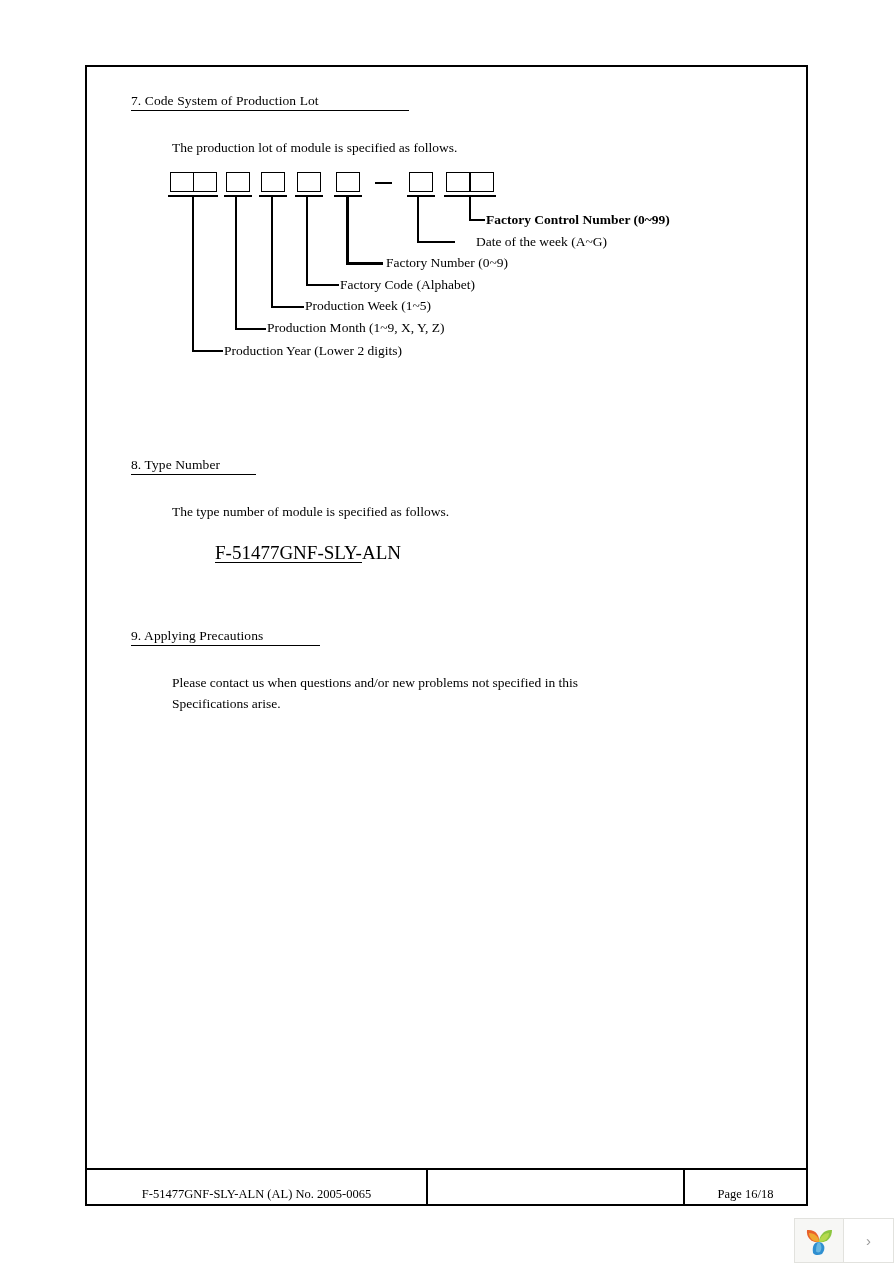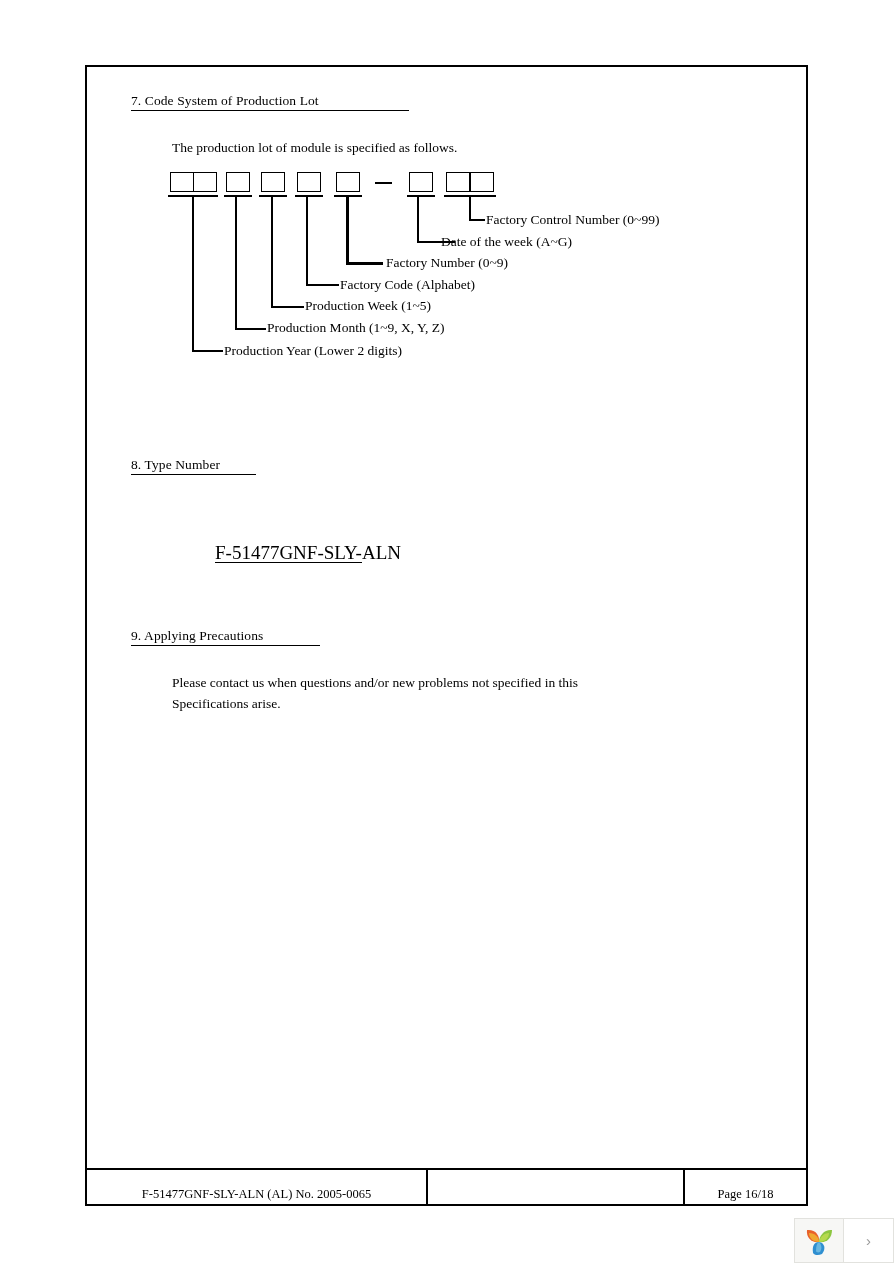--- a/index.html
+++ b/index.html
@@ -210,25 +210,25 @@
 
     <div class="code-box" style="left:322px; top:105px;"></div>
     <div class="group-underline" style="left:320px; top:128px; width:28px;"></div>
 
     <div class="code-box" style="left:359px; top:105px;"></div>
     <div class="code-box" style="left:383px; top:105px;"></div>
     <div class="group-underline" style="left:357px; top:128px; width:52px;"></div>
 
     <div class="lead-v" style="left:382px; top:130px; height:23px;"></div>
     <div class="lead-h" style="left:382px; top:152px; width:16px;"></div>
-    <div class="lead-label" style="left:399px; top:145px;">Factory Control Number (0~99)</div>
+    <div class="lead-label" style="left:399px; top:145px;font-weight:bold;">Factory Control Number (0~99)</div>
 
     <div class="lead-v" style="left:330px; top:130px; height:45px;"></div>
     <div class="lead-h" style="left:330px; top:174px; width:38px;"></div>
-    <div class="lead-label" style="left:354px; top:167px;">Date of the week (A~G)</div>
+    <div class="lead-label" style="left:389px; top:167px;">Date of the week (A~G)</div>
 
     <div class="lead-v thick" style="left:259px; top:130px; height:67px;"></div>
     <div class="lead-h thick" style="left:259px; top:195px; width:37px;"></div>
     <div class="lead-label" style="left:299px; top:188px;">Factory Number (0~9)</div>
 
     <div class="lead-v" style="left:219px; top:130px; height:89px;"></div>
     <div class="lead-h" style="left:219px; top:217px; width:33px;"></div>
     <div class="lead-label" style="left:253px; top:210px;">Factory Code (Alphabet)</div>
 
     <div class="lead-v" style="left:184px; top:130px; height:111px;"></div>
@@ -243,20 +243,21 @@
     <div class="lead-h" style="left:105px; top:283px; width:31px;"></div>
     <div class="lead-label" style="left:137px; top:276px;font-family:Liberation Serif, serif;">Production Year (Lower 2 digits)</div>
   </div>
 
   <div class="section-heading" style="left:44px; top:390px;">
     <span>8.  </span>
     <span>Type Number</span>
     <span class="heading-rule" style="width:125px;"></span>
   </div>
 
+  <div class="body-text" style="left:85px; top:434px;">The type number of module is specified as follows.</div>
 
   <div class="type-number" style="left:128px; top:478px;">
     <span>F-51477GNF-SLY-ALN</span>
     <span class="heading-rule" style="width:147px;"></span>
   </div>
 
   <div class="section-heading" style="left:44px; top:561px;">
     <span>9.  </span>
     <span>Applying Precautions</span>
     <span class="heading-rule" style="width:189px;"></span>

